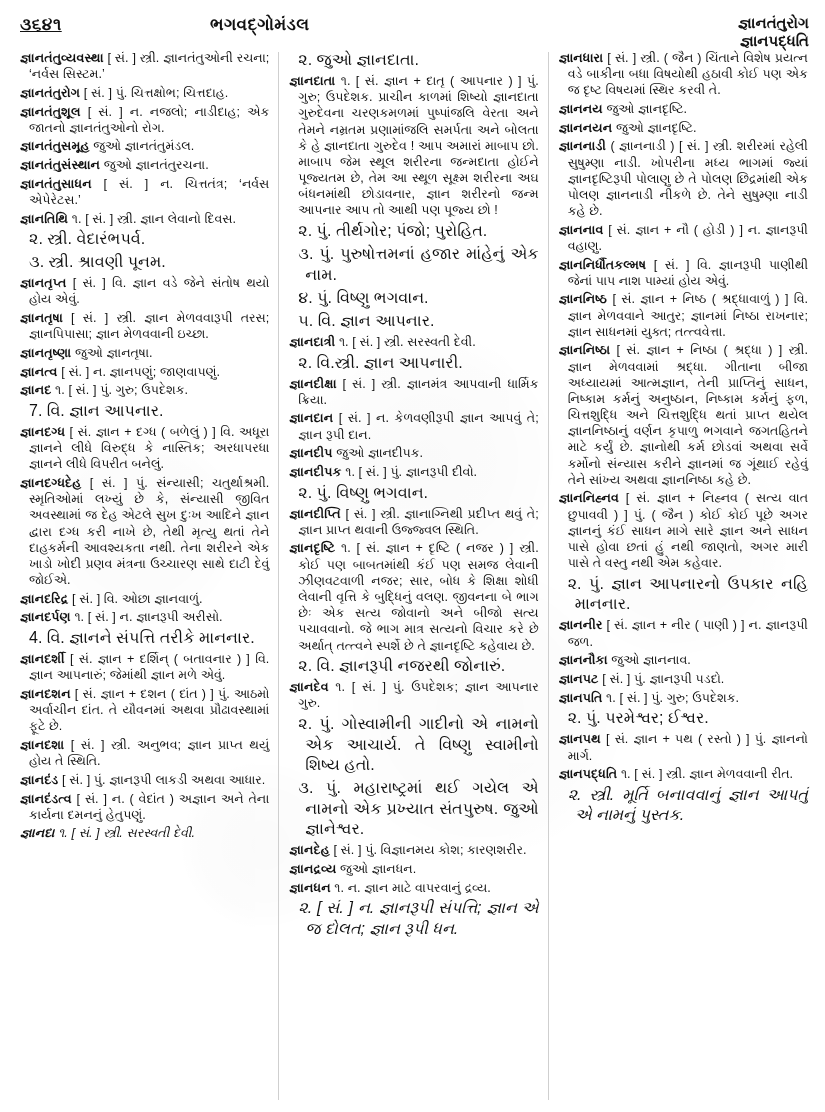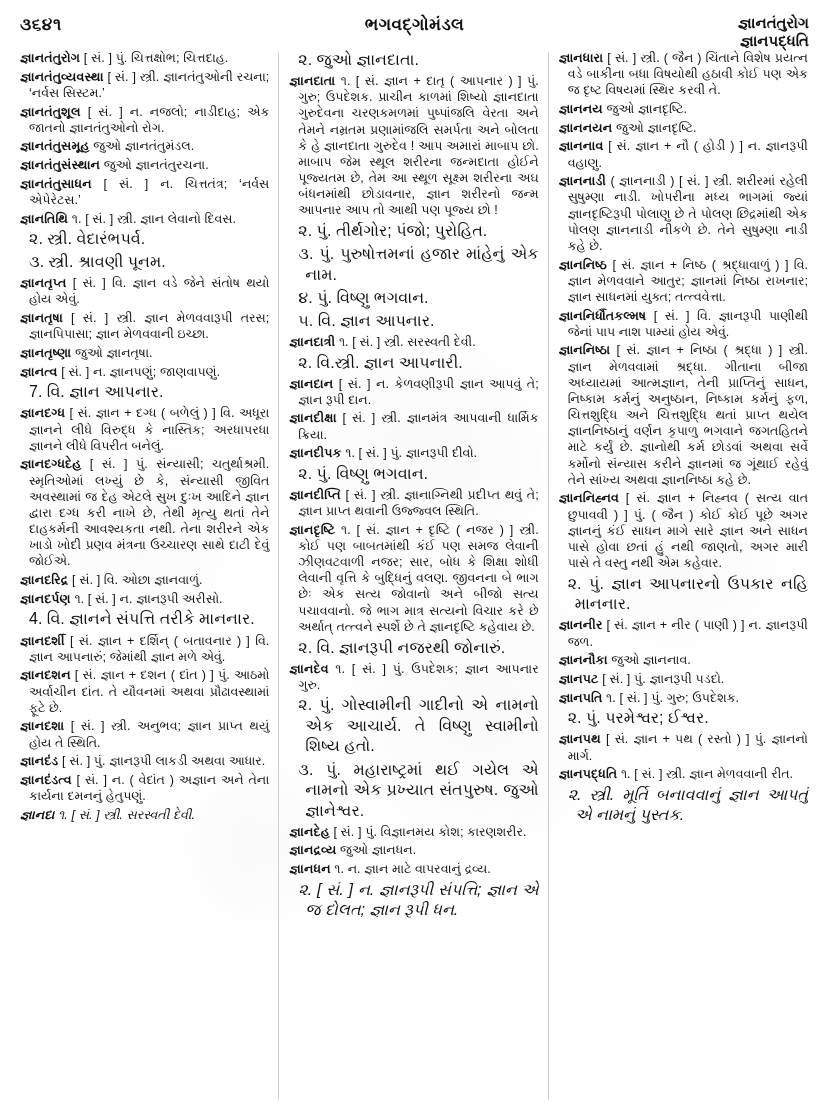--- a/index.html
+++ b/index.html
@@ -48,25 +48,25 @@
     height: 46px;
     box-sizing: border-box;
   }
   .rh-page-number {
     font-size: 17px;
     font-weight: bold;
     letter-spacing: 0.5px;
     line-height: 1.25;
     flex: 0 0 auto;
     width: 190px;
+    text-decoration: underline;
   }
   .rh-book-title {
     font-size: 17px;
     font-weight: bold;
-    text-align: center;
     flex: 1 1 auto;
     line-height: 1.25;
     letter-spacing: 0.3px;
   }
   .rh-guidewords {
     flex: 0 0 auto;
     width: 190px;
     text-align: right;
     font-size: 15px;
     font-weight: bold;
@@ -139,33 +139,34 @@
     <div class="rh-page-number">૩૬૪૧</div>
     <div class="rh-book-title">ભગવદ્ગોમંડલ</div>
     <div class="rh-guidewords">
       <div>જ્ઞાનતંતુરોગ</div>
       <div>જ્ઞાનપદ્ધતિ</div>
     </div>
   </div>
 
   <div class="columns">
     <div class="column">
+        <p class="entry hang"><span class="hw">જ્ઞાનતંતુવ્યવસ્થા</span><span> [ સં. ] સ્ત્રી. જ્ઞાનતંતુઓની રચના; ‘નર્વસ સિસ્ટમ.’</span></p>
         <p class="entry hang"><span class="hw">જ્ઞાનતંતુરોગ</span><span> [ સં. ] પું. ચિત્તક્ષોભ; ચિત્તદાહ.</span></p>
-        <p class="entry hang"><span class="hw">જ્ઞાનતંતુવ્યવસ્થા</span><span> [ સં. ] સ્ત્રી. જ્ઞાનતંતુઓની રચના; ‘નર્વસ સિસ્ટમ.’</span></p>
         <p class="entry hang"><span class="hw">જ્ઞાનતંતુશૂલ</span><span> [ સં. ] ન. નજલો; નાડીદાહ; એક જાતનો જ્ઞાનતંતુઓનો રોગ.</span></p>
         <p class="entry hang"><span class="hw">જ્ઞાનતંતુસમૂહ</span><span> જુઓ જ્ઞાનતંતુમંડલ.</span></p>
         <p class="entry hang"><span class="hw">જ્ઞાનતંતુસંસ્થાન</span><span> જુઓ જ્ઞાનતંતુરચના.</span></p>
         <p class="entry hang"><span class="hw">જ્ઞાનતંતુસાધન</span><span> [ સં. ] ન. ચિત્તતંત્ર; ‘નર્વસ એપેરેટસ.’</span></p>
         <p class="entry hang"><span class="hw">જ્ઞાનતિથિ</span><span> ૧. [ સં. ] સ્ત્રી. જ્ઞાન લેવાનો દિવસ.</span></p>
         <p class="sense">૨. સ્ત્રી. વેદારંભપર્વ.</p>
         <p class="sense">૩. સ્ત્રી. શ્રાવણી પૂનમ.</p>
         <p class="entry hang"><span class="hw">જ્ઞાનતૃપ્ત</span><span> [ સં. ] વિ. જ્ઞાન વડે જેને સંતોષ થયો હોય એવું.</span></p>
         <p class="entry hang"><span class="hw">જ્ઞાનતૃષા</span><span> [ સં. ] સ્ત્રી. જ્ઞાન મેળવવારૂપી તરસ; જ્ઞાનપિપાસા; જ્ઞાન મેળવવાની ઇચ્છા.</span></p>
         <p class="entry hang"><span class="hw">જ્ઞાનતૃષ્ણા</span><span> જુઓ જ્ઞાનતૃષા.</span></p>
         <p class="entry hang"><span class="hw">જ્ઞાનત્વ</span><span> [ સં. ] ન. જ્ઞાનપણું; જાણવાપણું.</span></p>
+        <p class="entry hang"><span class="hw">જ્ઞાનદ</span><span> ૧. [ સં. ] પું. ગુરુ; ઉપદેશક.</span></p>
         <p class="sense">7. વિ. જ્ઞાન આપનાર.</p>
         <p class="entry hang"><span class="hw">જ્ઞાનદગ્ધ</span><span> [ સં. જ્ઞાન + દગ્ધ ( બળેલું ) ] વિ. અધૂરા જ્ઞાનને લીધે વિરુદ્ધ કે નાસ્તિક; અરધાપરધા જ્ઞાનને લીધે વિપરીત બનેલું.</span></p>
         <p class="entry hang"><span class="hw">જ્ઞાનદગ્ધદેહ</span><span> [ સં. ] પું. સંન્યાસી; ચતુર્થાશ્રમી. સ્મૃતિઓમાં લખ્યું છે કે, સંન્યાસી જીવિત અવસ્થામાં જ દેહ એટલે સુખ દુઃખ આદિને જ્ઞાન દ્વારા દગ્ધ કરી નાખે છે, તેથી મૃત્યુ થતાં તેને દાહકર્મની આવશ્યકતા નથી. તેના શરીરને એક ખાડો ખોદી પ્રણવ મંત્રના ઉચ્ચારણ સાથે દાટી દેવું જોઈએ.</span></p>
         <p class="entry hang"><span class="hw">જ્ઞાનદરિદ્ર</span><span> [ સં. ] વિ. ઓછા જ્ઞાનવાળું.</span></p>
         <p class="entry hang"><span class="hw">જ્ઞાનદર્પણ</span><span> ૧. [ સં. ] ન. જ્ઞાનરૂપી અરીસો.</span></p>
         <p class="sense">4. વિ. જ્ઞાનને સંપત્તિ તરીકે માનનાર.</p>
         <p class="entry hang"><span class="hw">જ્ઞાનદર્શી</span><span> [ સં. જ્ઞાન + દર્શિન્ ( બતાવનાર ) ] વિ. જ્ઞાન આપનારું; જેમાંથી જ્ઞાન મળે એવું.</span></p>
         <p class="entry hang"><span class="hw">જ્ઞાનદશન</span><span> [ સં. જ્ઞાન + દશન ( દાંત ) ] પું. આઠમો અર્વાચીન દાંત. તે યૌવનમાં અથવા પ્રૌઢાવસ્થામાં ફૂટે છે.</span></p>
         <p class="entry hang"><span class="hw">જ્ઞાનદશા</span><span> [ સં. ] સ્ત્રી. અનુભવ; જ્ઞાન પ્રાપ્ત થયું હોય તે સ્થિતિ.</span></p>
         <p class="entry hang"><span class="hw">જ્ઞાનદંડ</span><span> [ સં. ] પું. જ્ઞાનરૂપી લાકડી અથવા આધાર.</span></p>
@@ -175,44 +176,45 @@
     <div class="col-rule"></div>
     <div class="column">
         <p class="sense">૨. જુઓ જ્ઞાનદાતા.</p>
         <p class="entry hang"><span class="hw">જ્ઞાનદાતા</span><span> ૧. [ સં. જ્ઞાન + દાતૃ ( આપનાર ) ] પું. ગુરુ; ઉપદેશક. પ્રાચીન કાળમાં શિષ્યો જ્ઞાનદાતા ગુરુદેવના ચરણકમળમાં પુષ્પાંજલિ વેરતા અને તેમને નમ્રતમ પ્રણામાંજલિ સમર્પતા અને બોલતા કે હે જ્ઞાનદાતા ગુરુદેવ ! આપ અમારાં માબાપ છો. માબાપ જેમ સ્થૂલ શરીરના જન્મદાતા હોઈને પૂજ્યતમ છે, તેમ આ સ્થૂળ સૂક્ષ્મ શરીરના અઘ બંધનમાંથી છોડાવનાર, જ્ઞાન શરીરનો જન્મ આપનાર આપ તો આથી પણ પૂજ્ય છો !</span></p>
         <p class="sense">૨. પું. તીર્થગોર; પંજો; પુરોહિત.</p>
         <p class="sense">૩. પું. પુરુષોત્તમનાં હજાર માંહેનું એક નામ.</p>
         <p class="sense">૪. પું. વિષ્ણુ ભગવાન.</p>
         <p class="sense">૫. વિ. જ્ઞાન આપનાર.</p>
         <p class="entry hang"><span class="hw">જ્ઞાનદાત્રી</span><span> ૧. [ સં. ] સ્ત્રી. સરસ્વતી દેવી.</span></p>
         <p class="sense">૨. વિ.સ્ત્રી. જ્ઞાન આપનારી.</p>
+        <p class="entry hang"><span class="hw">જ્ઞાનદીક્ષા</span><span> [ સં. ] સ્ત્રી. જ્ઞાનમંત્ર આપવાની ધાર્મિક ક્રિયા.</span></p>
         <p class="entry hang"><span class="hw">જ્ઞાનદાન</span><span> [ સં. ] ન. કેળવણીરૂપી જ્ઞાન આપવું તે; જ્ઞાન રૂપી દાન.</span></p>
-        <p class="entry hang"><span class="hw">જ્ઞાનદીક્ષા</span><span> [ સં. ] સ્ત્રી. જ્ઞાનમંત્ર આપવાની ધાર્મિક ક્રિયા.</span></p>
+        <p class="entry hang"><span class="hw">જ્ઞાનદીપ</span><span> જુઓ જ્ઞાનદીપક.</span></p>
         <p class="entry hang"><span class="hw">જ્ઞાનદીપક</span><span> ૧. [ સં. ] પું. જ્ઞાનરૂપી દીવો.</span></p>
         <p class="sense">૨. પું. વિષ્ણુ ભગવાન.</p>
         <p class="entry hang"><span class="hw">જ્ઞાનદીપ્તિ</span><span> [ સં. ] સ્ત્રી. જ્ઞાનાગ્નિથી પ્રદીપ્ત થવું તે; જ્ઞાન પ્રાપ્ત થવાની ઉજ્જ્વલ સ્થિતિ.</span></p>
         <p class="entry hang"><span class="hw">જ્ઞાનદૃષ્ટિ</span><span> ૧. [ સં. જ્ઞાન + દૃષ્ટિ ( નજર ) ] સ્ત્રી. કોઈ પણ બાબતમાંથી કંઈ પણ સમજ લેવાની ઝીણવટવાળી નજર; સાર, બોધ કે શિક્ષા શોધી લેવાની વૃત્તિ કે બુદ્ધિનું વલણ. જીવનના બે ભાગ છેઃ એક સત્ય જોવાનો અને બીજો સત્ય પચાવવાનો. જે ભાગ માત્ર સત્યનો વિચાર કરે છે અર્થાત્ તત્ત્વને સ્પર્શે છે તે જ્ઞાનદૃષ્ટિ કહેવાય છે.</span></p>
         <p class="sense">૨. વિ. જ્ઞાનરૂપી નજરથી જોનારું.</p>
         <p class="entry hang"><span class="hw">જ્ઞાનદેવ</span><span> ૧. [ સં. ] પું. ઉપદેશક; જ્ઞાન આપનાર ગુરુ.</span></p>
         <p class="sense">૨. પું. ગોસ્વામીની ગાદીનો એ નામનો એક આચાર્ય. તે વિષ્ણુ સ્વામીનો શિષ્ય હતો.</p>
         <p class="sense">૩. પું. મહારાષ્ટ્રમાં થઈ ગયેલ એ નામનો એક પ્રખ્યાત સંતપુરુષ. જુઓ જ્ઞાનેશ્વર.</p>
         <p class="entry hang"><span class="hw">જ્ઞાનદેહ</span><span> [ સં. ] પું. વિજ્ઞાનમય કોશ; કારણશરીર.</span></p>
         <p class="entry hang"><span class="hw">જ્ઞાનદ્રવ્ય</span><span> જુઓ જ્ઞાનધન.</span></p>
         <p class="entry hang"><span class="hw">જ્ઞાનધન</span><span> ૧. ન. જ્ઞાન માટે વાપરવાનું દ્રવ્ય.</span></p>
         <p class="sense">૨. [ સં. ] ન. જ્ઞાનરૂપી સંપત્તિ; જ્ઞાન એ જ દોલત; જ્ઞાન રૂપી ધન.</p>
       </div>
     <div class="col-rule"></div>
     <div class="column">
         <p class="entry hang"><span class="hw">જ્ઞાનધારા</span><span> [ સં. ] સ્ત્રી. ( જૈન ) ચિંતાને વિશેષ પ્રયત્ન વડે બાકીના બધા વિષયોથી હઠાવી કોઈ પણ એક જ દૃષ્ટ વિષયમાં સ્થિર કરવી તે.</span></p>
         <p class="entry hang"><span class="hw">જ્ઞાનનય</span><span> જુઓ જ્ઞાનદૃષ્ટિ.</span></p>
         <p class="entry hang"><span class="hw">જ્ઞાનનયન</span><span> જુઓ જ્ઞાનદૃષ્ટિ.</span></p>
+        <p class="entry hang"><span class="hw">જ્ઞાનનાડી</span><span> ( જ્ઞાનનાડી ) [ સં. ] સ્ત્રી. શરીરમાં રહેલી સુષુમ્ણા નાડી. ખોપરીના મધ્ય ભાગમાં જ્યાં જ્ઞાનદૃષ્ટિરૂપી પોલાણુ છે તે પોલણ છિદ્રમાંથી એક પોલણ જ્ઞાનનાડી નીકળે છે. તેને સુષુમ્ણા નાડી કહે છે.</span></p>
         <p class="entry hang"><span class="hw">જ્ઞાનનાવ</span><span> [ સં. જ્ઞાન + નૌ ( હોડી ) ] ન. જ્ઞાનરૂપી વહાણુ.</span></p>
-        <p class="entry hang"><span class="hw">જ્ઞાનનાડી</span><span> ( જ્ઞાનનાડી ) [ સં. ] સ્ત્રી. શરીરમાં રહેલી સુષુમ્ણા નાડી. ખોપરીના મધ્ય ભાગમાં જ્યાં જ્ઞાનદૃષ્ટિરૂપી પોલાણુ છે તે પોલણ છિદ્રમાંથી એક પોલણ જ્ઞાનનાડી નીકળે છે. તેને સુષુમ્ણા નાડી કહે છે.</span></p>
+        <p class="entry hang"><span class="hw">જ્ઞાનનિર્ધૌતકલ્મષ</span><span> [ સં. ] વિ. જ્ઞાનરૂપી પાણીથી જેનાં પાપ નાશ પામ્યાં હોય એવું.</span></p>
         <p class="entry hang"><span class="hw">જ્ઞાનનિષ્ઠ</span><span> [ સં. જ્ઞાન + નિષ્ઠ ( શ્રદ્ધાવાળું ) ] વિ. જ્ઞાન મેળવવાને આતુર; જ્ઞાનમાં નિષ્ઠા રાખનાર; જ્ઞાન સાધનમાં યુક્ત; તત્ત્વવેત્તા.</span></p>
-        <p class="entry hang"><span class="hw">જ્ઞાનનિર્ધૌતકલ્મષ</span><span> [ સં. ] વિ. જ્ઞાનરૂપી પાણીથી જેનાં પાપ નાશ પામ્યાં હોય એવું.</span></p>
         <p class="entry hang"><span class="hw">જ્ઞાનનિષ્ઠા</span><span> [ સં. જ્ઞાન + નિષ્ઠા ( શ્રદ્ધા ) ] સ્ત્રી. જ્ઞાન મેળવવામાં શ્રદ્ધા. ગીતાના બીજા અધ્યાયમાં આત્મજ્ઞાન, તેની પ્રાપ્તિનું સાધન, નિષ્કામ કર્મનું અનુષ્ઠાન, નિષ્કામ કર્મનું ફળ, ચિત્તશુદ્ધિ અને ચિત્તશુદ્ધિ થતાં પ્રાપ્ત થયેલ જ્ઞાનનિષ્ઠાનું વર્ણન કૃપાળુ ભગવાને જગતહિતને માટે કર્યું છે. જ્ઞાનોથી કર્મ છોડવાં અથવા સર્વે કર્મોનો સંન્યાસ કરીને જ્ઞાનમાં જ ગૂંથાઈ રહેવું તેને સાંખ્ય અથવા જ્ઞાનનિષ્ઠા કહે છે.</span></p>
         <p class="entry hang"><span class="hw">જ્ઞાનનિહ્નવ</span><span> [ સં. જ્ઞાન + નિહ્નવ ( સત્ય વાત છુપાવવી ) ] પું. ( જૈન ) કોઈ કોઈ પૂછે અગર જ્ઞાનનું કંઈ સાધન માગે સારે જ્ઞાન અને સાધન પાસે હોવા છતાં હું નથી જાણતો, અગર મારી પાસે તે વસ્તુ નથી એમ કહેવાર.</span></p>
         <p class="sense">૨. પું. જ્ઞાન આપનારનો ઉપકાર નહિ માનનાર.</p>
         <p class="entry hang"><span class="hw">જ્ઞાનનીર</span><span> [ સં. જ્ઞાન + નીર ( પાણી ) ] ન. જ્ઞાનરૂપી જળ.</span></p>
         <p class="entry hang"><span class="hw">જ્ઞાનનૌકા</span><span> જુઓ જ્ઞાનનાવ.</span></p>
         <p class="entry hang"><span class="hw">જ્ઞાનપટ</span><span> [ સં. ] પું. જ્ઞાનરૂપી પડદો.</span></p>
         <p class="entry hang"><span class="hw">જ્ઞાનપતિ</span><span> ૧. [ સં. ] પું. ગુરુ; ઉપદેશક.</span></p>
         <p class="sense">૨. પું. પરમેશ્વર; ઈશ્વર.</p>
         <p class="entry hang"><span class="hw">જ્ઞાનપથ</span><span> [ સં. જ્ઞાન + પથ ( રસ્તો ) ] પું. જ્ઞાનનો માર્ગ.</span></p>
         <p class="entry hang"><span class="hw">જ્ઞાનપદ્ધતિ</span><span> ૧. [ સં. ] સ્ત્રી. જ્ઞાન મેળવવાની રીત.</span></p>

